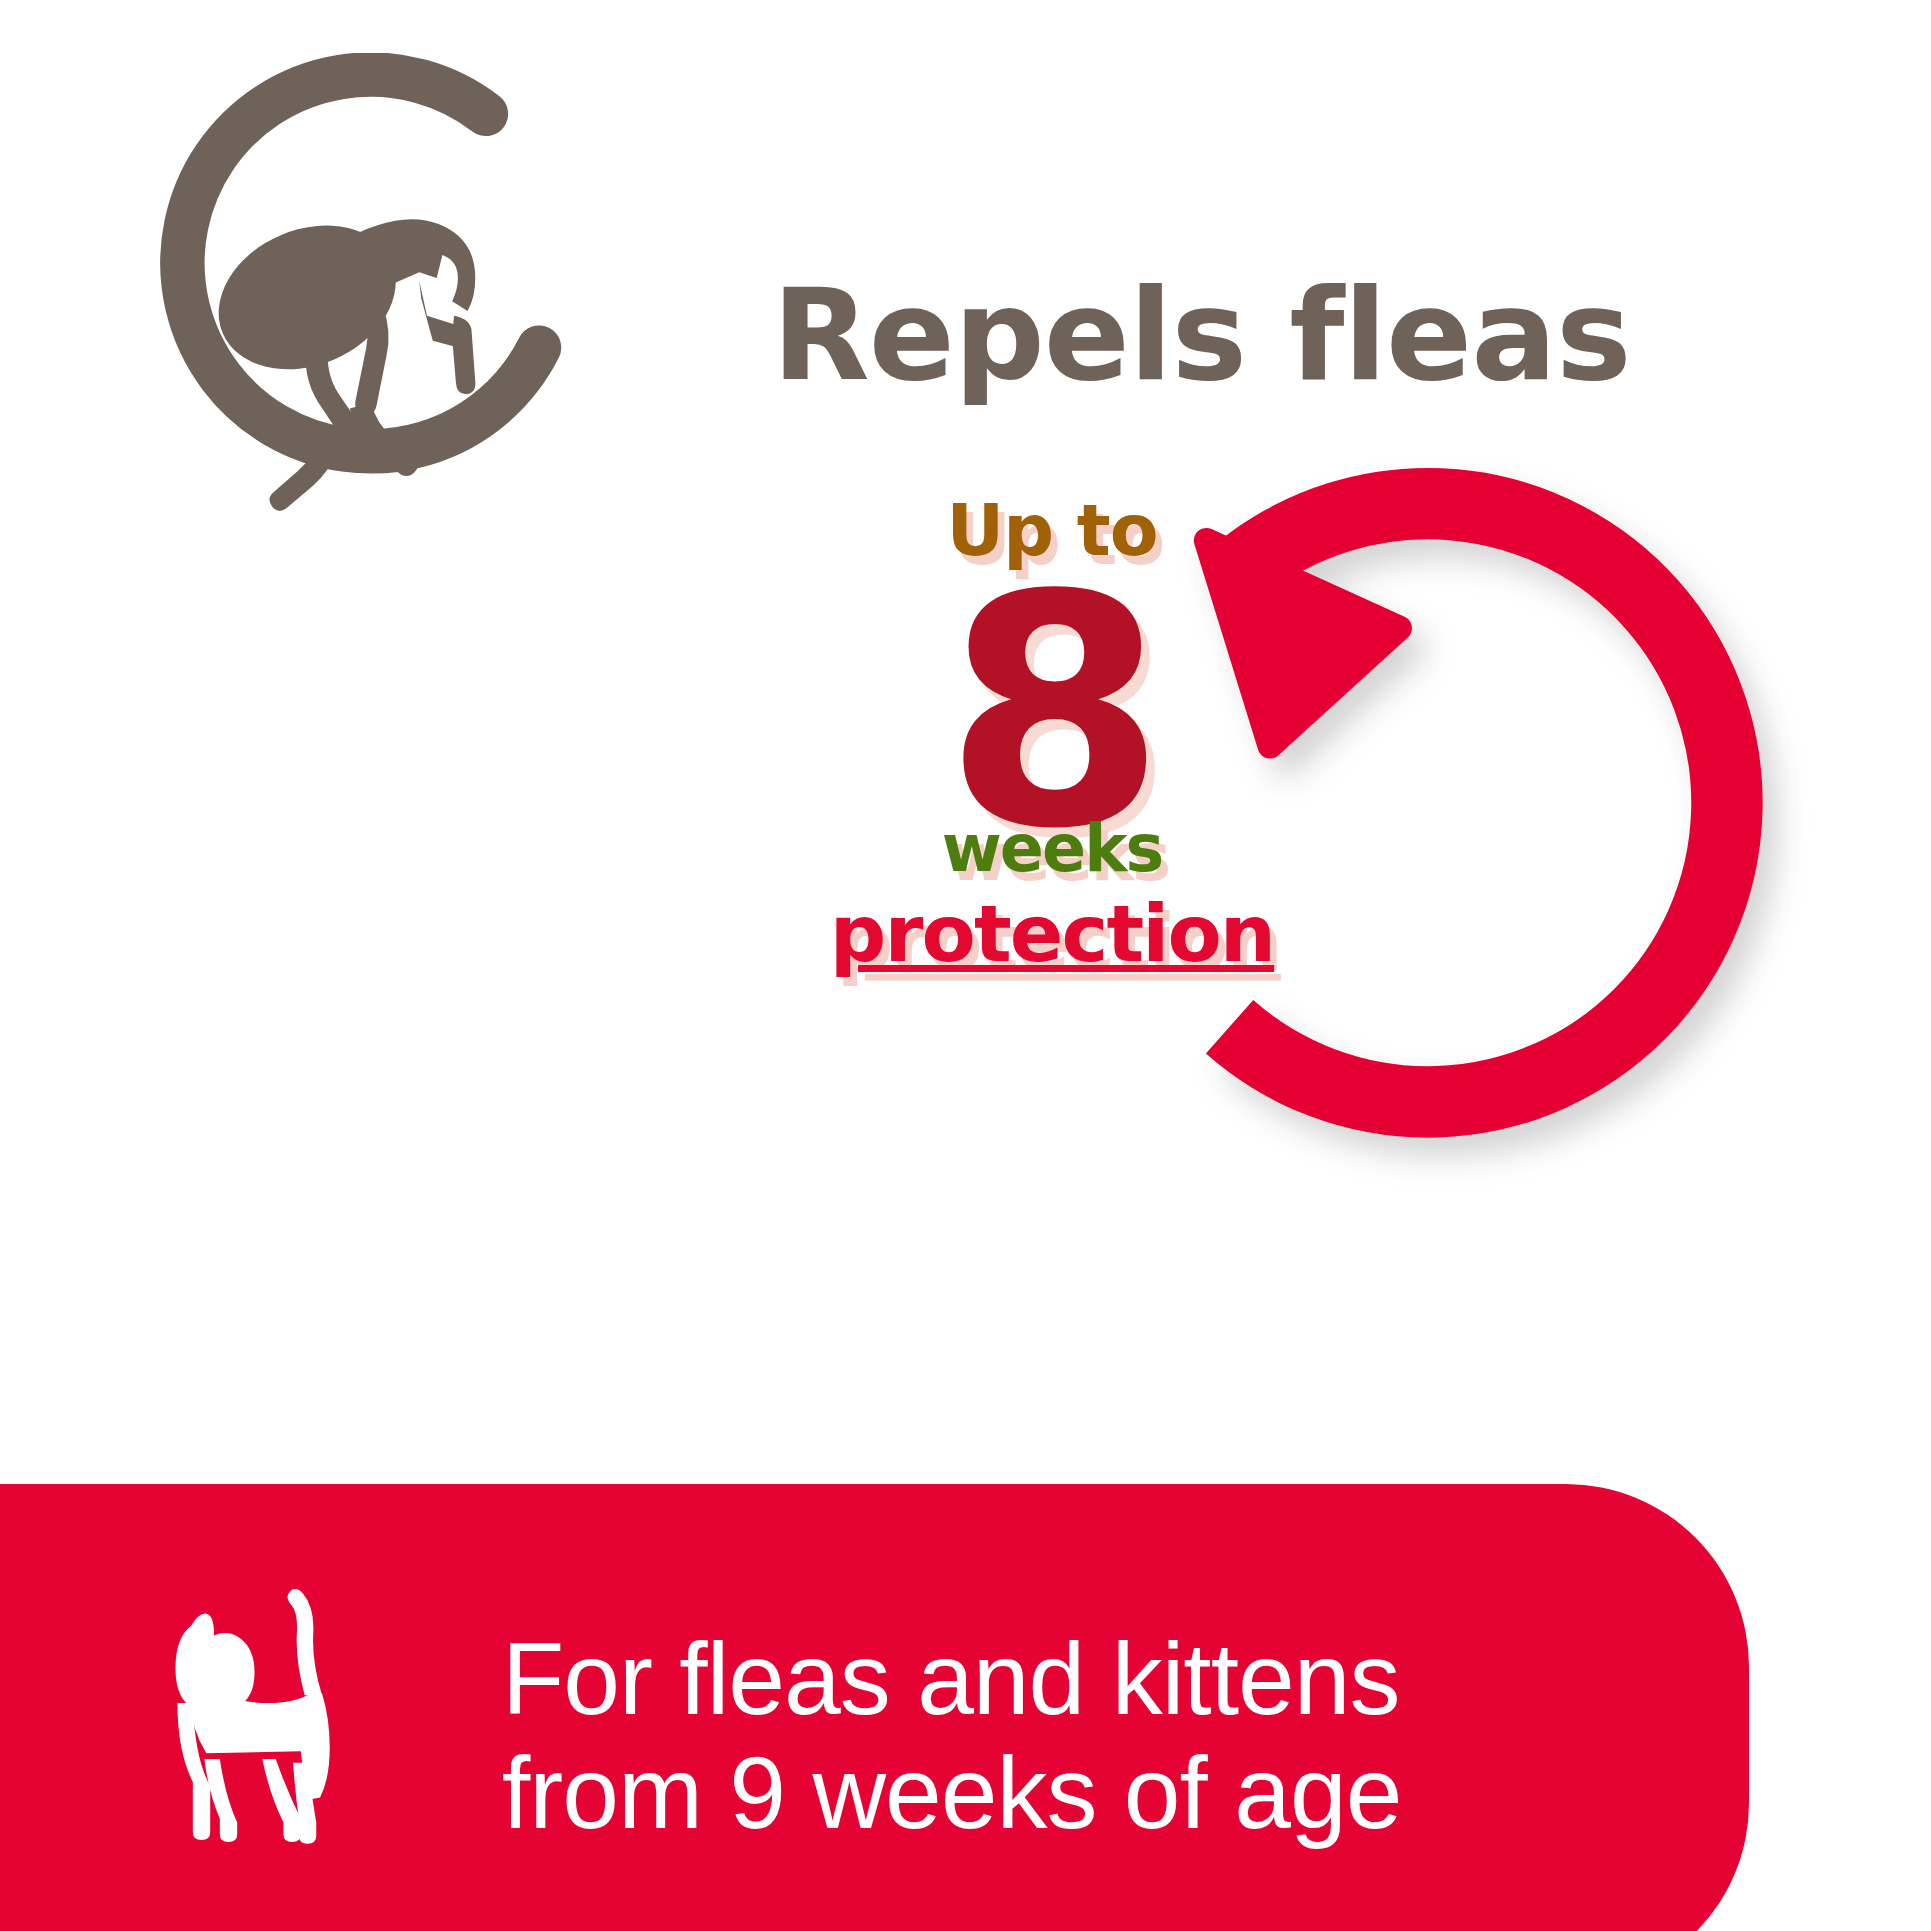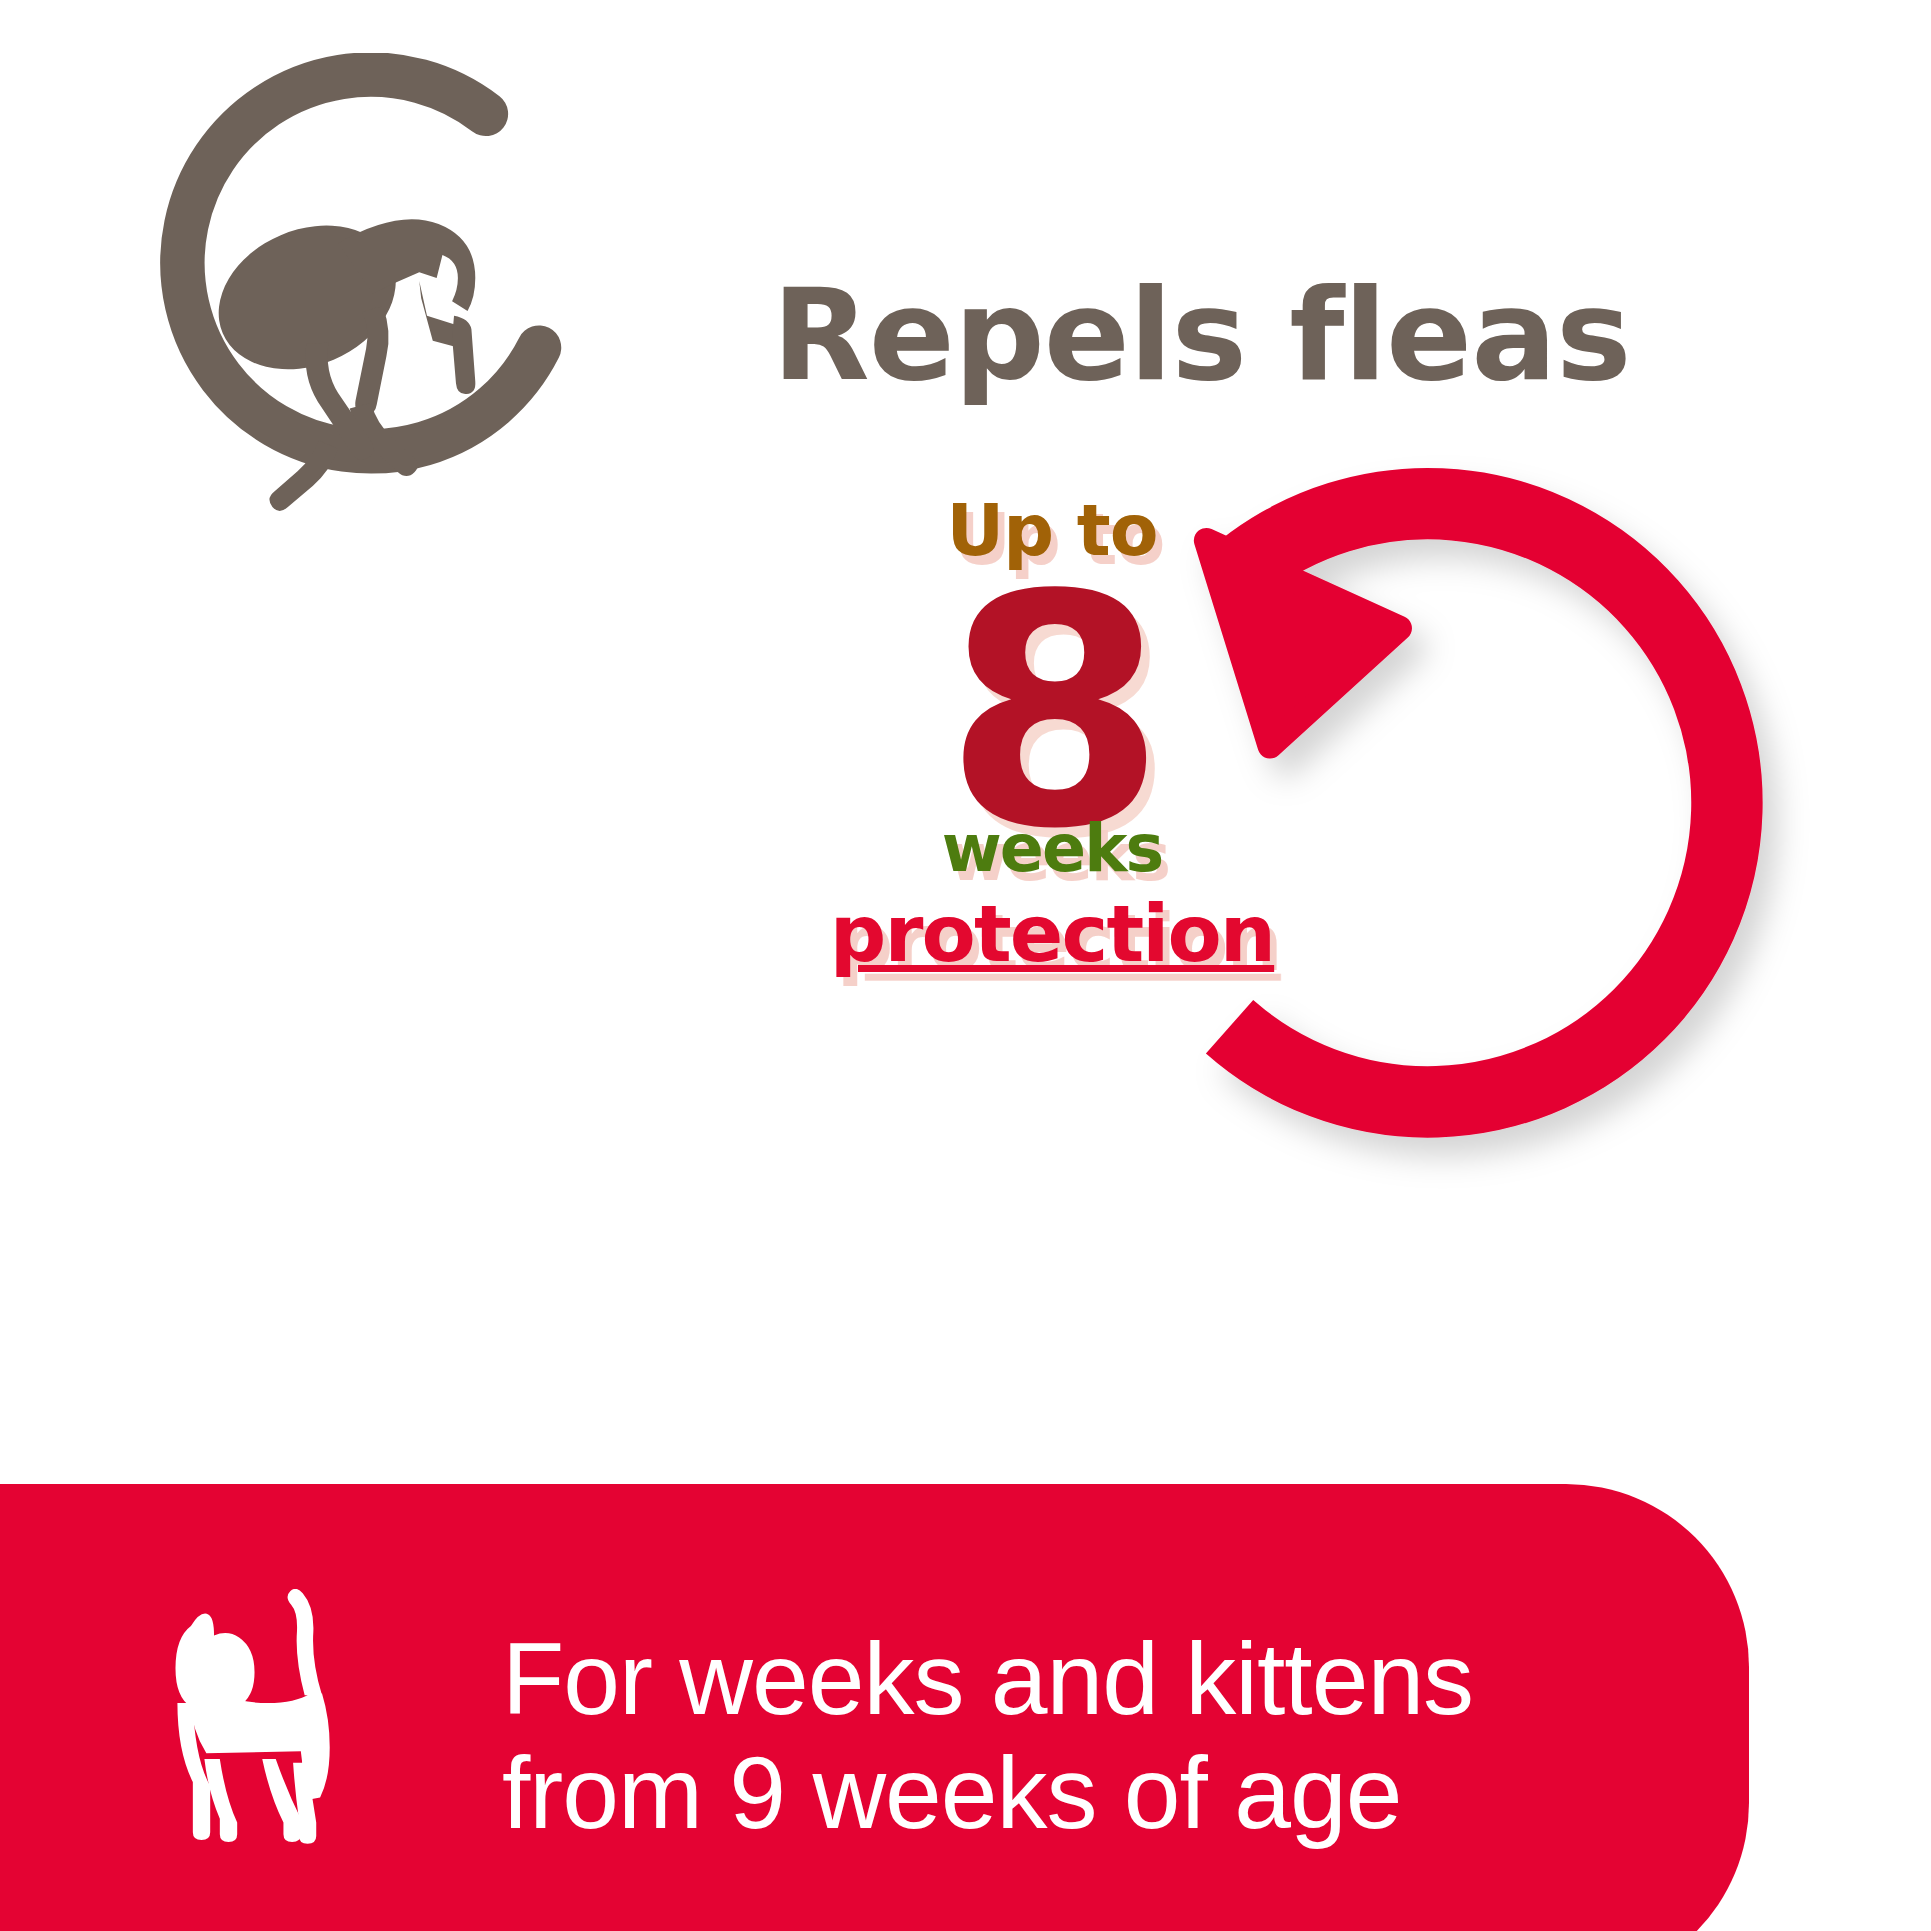--- a/index.html
+++ b/index.html
@@ -216,18 +216,18 @@
         <path d="M178 180 q6 36 10 62 l0 14 q0 8 -9 8 q-9 0 -9 -8 l0 -18
                  q-4 -28 -6 -58 Z"></path>
 
         <path d="M176 110 q-10 -38 -8 -66 q1 -20 -6 -28 q-7 -8 -1 -14 q6 -6 13 2
                  q12 14 11 40 q-2 30 9 66 Z"></path>
       </g>
     </svg>
   </div>
 
   <div class="banner-text">
-    <div>For weeks and kittens</div>
+    <div>For fleas and kittens</div>
     <div>from 9 weeks of age</div>
   </div>
 
 </div>
 
 
 </body></html>

